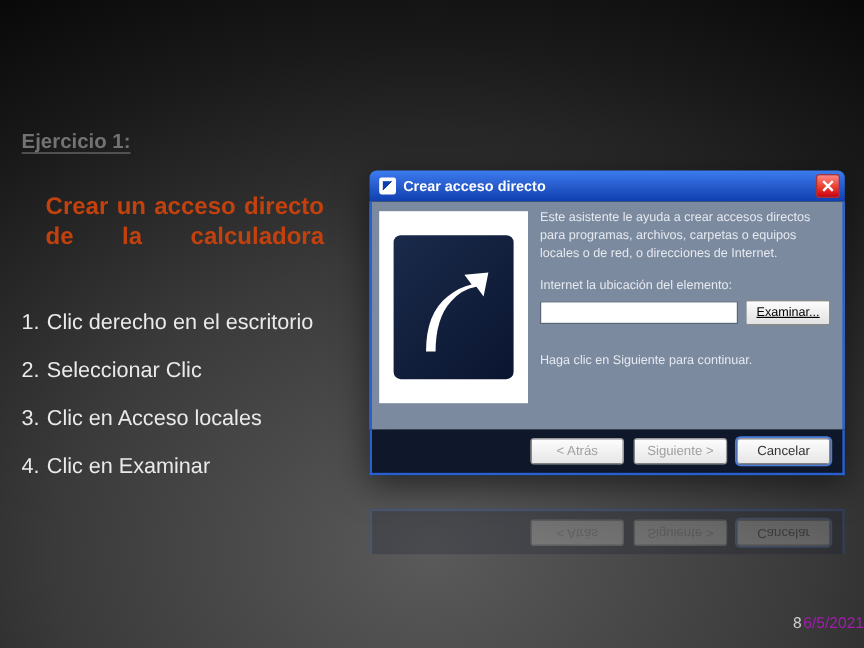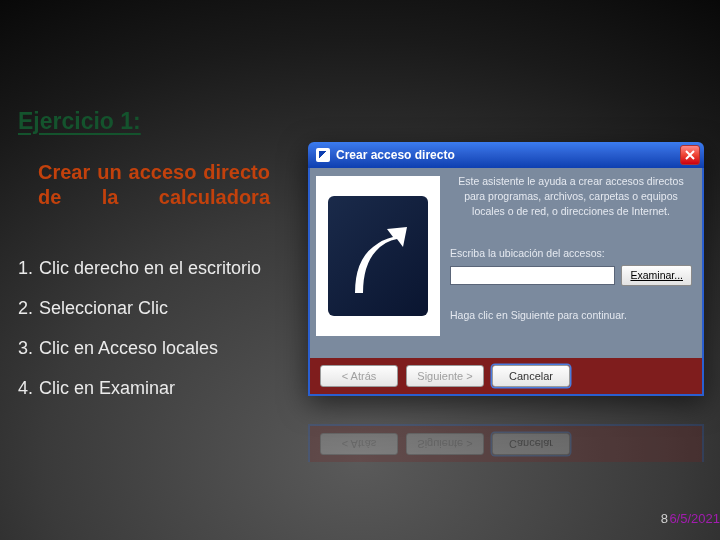--- a/index.html
+++ b/index.html
@@ -8,23 +8,23 @@
     background: radial-gradient(ellipse 900px 700px at 360px 460px, #5a5a5a 0%, #3a3a3a 35%, #1a1a1a 60%, #000 85%);
     font-family: Arial, Helvetica, sans-serif;
     color: #e8e8e8;
     position: relative;
   }
   .slide { position: relative; width: 100%; height: 100%; padding: 0; }
 
   .title {
     position: absolute;
     left: 18px; top: 108px;
-    font-size: 23px;
+    font-size: 17px;
     font-weight: bold;
-    color: #14532d;
+    color: #737373;
     text-decoration: underline;
     text-underline-offset: 4px;
   }
 
   .subtitle {
     position: absolute;
     left: 38px; top: 160px;
     width: 232px;
     font-size: 20px;
     font-weight: bold;
@@ -121,43 +121,43 @@
     display: flex; align-items: center; justify-content: center;
   }
   .shortcut-icon svg { width: 70px; height: 90px; }
 
   .dialog-right {
     flex: 1;
     color: #e5e9f0;
     font-size: 10.5px;
     line-height: 1.45;
   }
-  .instr { margin-bottom: 26px; text-align: center; }
+  .instr { margin-bottom: 11px; }
   .loc-label { margin-bottom: 4px; }
   .loc-row { display: flex; gap: 6px; margin-bottom: 14px; align-items: center; }
   .loc-input {
     flex: 1; height: 19px;
     background: #fff; border: 1px solid #5a6578;
     font-size: 11px; padding: 0 3px;
   }
   .examine-btn {
     height: 21px; padding: 0 8px;
     background: linear-gradient(to bottom, #fdfdfd, #e2e2e2);
     border: 1px solid #8a8a8a; border-radius: 2px;
     font-size: 10.5px; cursor: pointer; text-decoration: underline;
   }
   .continue-text { margin-top: 22px; }
 
   .dialog-buttons {
-    background: #7f1d1d;
+    background: #0f172a;
     border-left: 2px solid #2a5fd0;
     border-right: 2px solid #2a5fd0;
     border-bottom: 2px solid #2a5fd0;
     height: 38px;
-    display: flex; align-items: center; justify-content: flex-start;
+    display: flex; align-items: center; justify-content: flex-end;
     gap: 8px; padding: 0 10px;
   }
   .dlg-btn {
     height: 22px; min-width: 78px;
     background: linear-gradient(to bottom, #fdfdfd, #e6e6e6);
     border: 1px solid #9a9a9a; border-radius: 3px;
     font-size: 11px; cursor: pointer;
     color: #333;
   }
   .dlg-btn.disabled { color: #a0a0a0; cursor: default; }
@@ -216,21 +216,21 @@
     <div class="dialog-body">
       <div class="dialog-image">
         <div class="shortcut-icon">
           <svg viewBox="0 0 70 90">
               <path d="M12 82 Q12 50 30 36 Q40 28 50 26 L44 18 L64 16 L60 36 L54 28 Q42 30 33 40 Q20 54 20 82 Z" fill="#fff"></path>
             </svg>
         </div>
       </div>
       <div class="dialog-right">
         <div class="instr">Este asistente le ayuda a crear accesos directos para programas, archivos, carpetas o equipos locales o de red, o direcciones de Internet.</div>
-        <div class="loc-label">Escriba la ubicación del accesos:</div>
+        <div class="loc-label">Internet la ubicación del elemento:</div>
         <div class="loc-row">
           <input class="loc-input" value="" style="">
           <button class="examine-btn">Examinar...</button>
         </div>
         <div class="continue-text">Haga clic en Siguiente para continuar.</div>
       </div>
     </div>
     <div class="dialog-buttons">
       <button class="dlg-btn disabled">&lt; Atrás</button>
       <button class="dlg-btn disabled">Siguiente &gt;</button>

